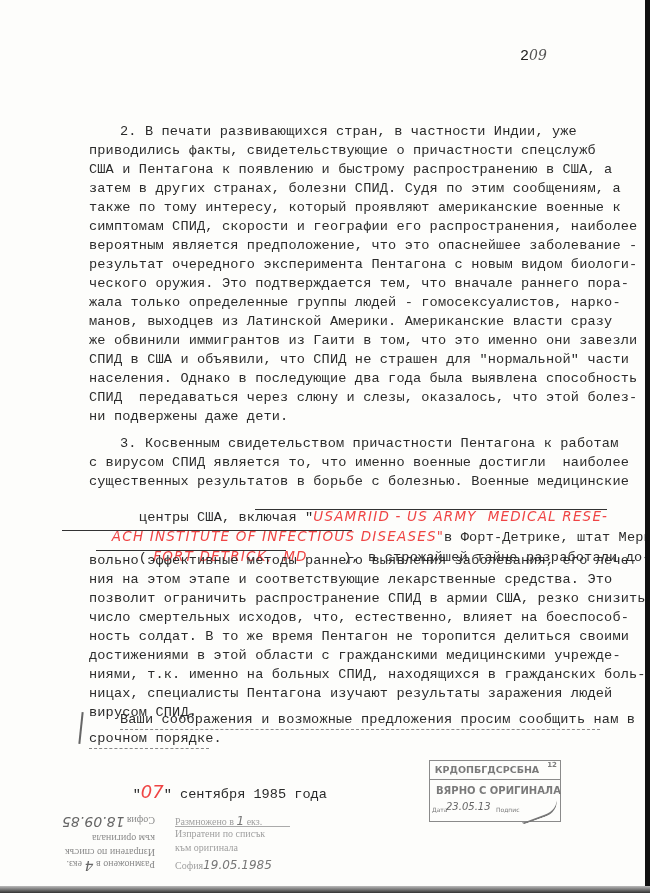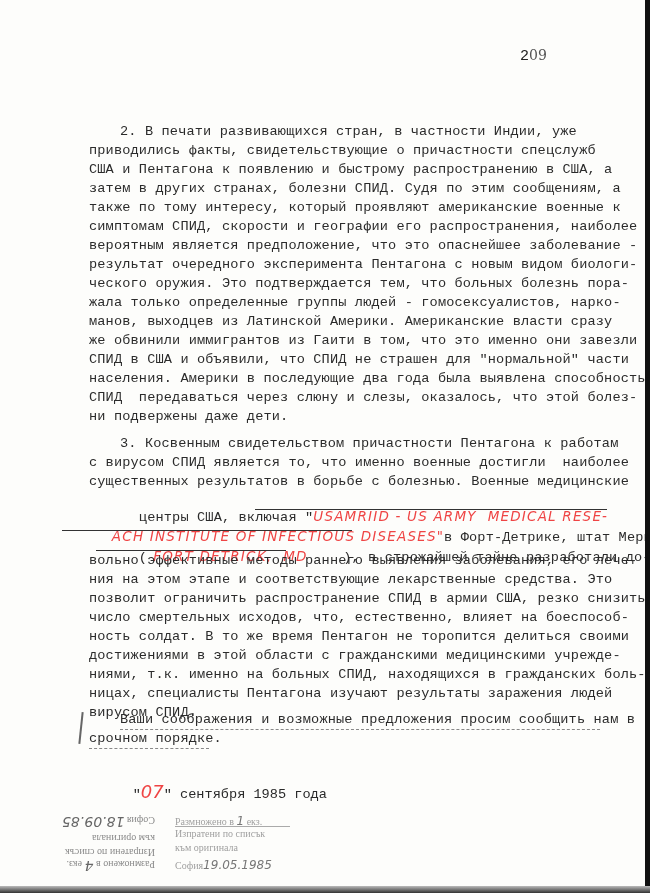--- a/index.html
+++ b/index.html
@@ -17,21 +17,21 @@
     position: absolute; left: 645px; top: 0; width: 5px; height: 893px;
     background: #111;
   }
   .edge-bottom {
     position: absolute; left: 0; top: 886px; width: 650px; height: 7px;
     background: linear-gradient(#bbb, #333);
   }
   .page-number {
     position: absolute; left: 520px; top: 47px; font-size: 15px; color: #222;
   }
-  .page-number .hand { font-family: "DejaVu Serif", serif; color: #555; font-size: 14px; margin-top: 28px; }
+  .page-number .hand { font-family: "DejaVu Serif", serif; font-style: italic; color: #555; font-size: 14px; margin-top: 28px; }
 
   .line {
     position: absolute; font-size: 13.6px; white-space: pre; letter-spacing: 0.15px;
     color: #2b2b2b;
   }
   .hw {
     font-family: "DejaVu Sans", sans-serif; font-style: italic; color: #ef4444;
     letter-spacing: 1.2px; font-size: 13.5px;
   }
   .uline { position: absolute; height: 1px; background: #333; }
@@ -86,26 +86,26 @@
 
   <div>
     <div class="line" style="left:120px;top:124px">2. В печати развивающихся стран, в частности Индии, уже</div>
     <div class="line" style="left:89px;top:143px">приводились факты, свидетельствующие о причастности спецслужб</div>
     <div class="line" style="left:89px;top:162px">США и Пентагона к появлению и быстрому распространению в США, а</div>
     <div class="line" style="left:89px;top:181px">затем в других странах, болезни СПИД. Судя по этим сообщениям, а</div>
     <div class="line" style="left:89px;top:200px">также по тому интересу, который проявляют американские военные к</div>
     <div class="line" style="left:89px;top:219px">симптомам СПИД, скорости и географии его распространения, наиболее</div>
     <div class="line" style="left:89px;top:238px">вероятным является предположение, что это опаснейшее заболевание -</div>
     <div class="line" style="left:89px;top:257px">результат очередного эксперимента Пентагона с новым видом биологи-</div>
-    <div class="line" style="left:89px;top:276px">ческого оружия. Это подтверждается тем, что больных болезнь пора-</div>
+    <div class="line" style="left:89px;top:276px">ческого оружия. Это подтверждается тем, что вначале раннего пора-</div>
     <div class="line" style="left:89px;top:295px">жала только определенные группы людей - гомосексуалистов, нарко-</div>
     <div class="line" style="left:89px;top:314px">манов, выходцев из Латинской Америки. Американские власти сразу</div>
     <div class="line" style="left:89px;top:333px">же обвинили иммигрантов из Гаити в том, что это именно они завезли</div>
     <div class="line" style="left:89px;top:352px">СПИД в США и объявили, что СПИД не страшен для "нормальной" части</div>
-    <div class="line" style="left:89px;top:371px">населения. Америки в последующие два года была выявлена способность</div>
+    <div class="line" style="left:89px;top:371px">населения. Однако в последующие два года была выявлена способность</div>
     <div class="line" style="left:89px;top:390px">СПИД  передаваться через слюну и слезы, оказалось, что этой болез-</div>
     <div class="line" style="left:89px;top:409px">ни подвержены даже дети.</div>
   </div>
 
   <div>
     <div class="line" style="left:120px;top:436px">3. Косвенным свидетельством причастности Пентагона к работам</div>
     <div class="line" style="left:89px;top:455px">с вирусом СПИД является то, что именно военные достигли  наиболее</div>
     <div class="line" style="left:89px;top:474px">существенных результатов в борьбе с болезнью. Военные медицинские</div>
 
     <div class="line" style="left:89px;top:493px">
@@ -139,20 +139,30 @@
     <div class="line" style="left:120px;top:712px">Ваши соображения и возможные предложения просим сообщить нам в</div>
     <div class="dash-uline" style="left:120px;top:729px;width:480px"></div>
     <div class="line" style="left:89px;top:731px">срочном порядке.</div>
     <div class="dash-uline" style="left:89px;top:748px;width:120px"></div>
   </div>
 
   <div class="date-line">
     <span>"</span><span class="hw">07</span><span>" сентября 1985 года</span>
   </div>
 
+  <div class="stamp-box">
+    <div class="stamp-title">КРДОПБГДСРСБНА</div>
+    <div class="stamp-sup">12</div>
+    <div class="stamp-sep"></div>
+    <div class="stamp-valid">ВЯРНО С ОРИГИНАЛА</div>
+    <div class="stamp-date-label">Дата</div>
+    <div class="stamp-date-val">23.05.13</div>
+    <div class="stamp-sign-label">Подпис</div>
+    <div class="stamp-signature"></div>
+  </div>
 
   <div class="stamp-left">
     <div style="top:6px">
       <span>Размножено в</span>
       <span class="hw2">4</span>
       <span>екз.</span>
     </div>
     <div style="top:22px">Изпратени по списък</div>
     <div style="top:36px">към оригинала</div>
     <div style="top:50px">

